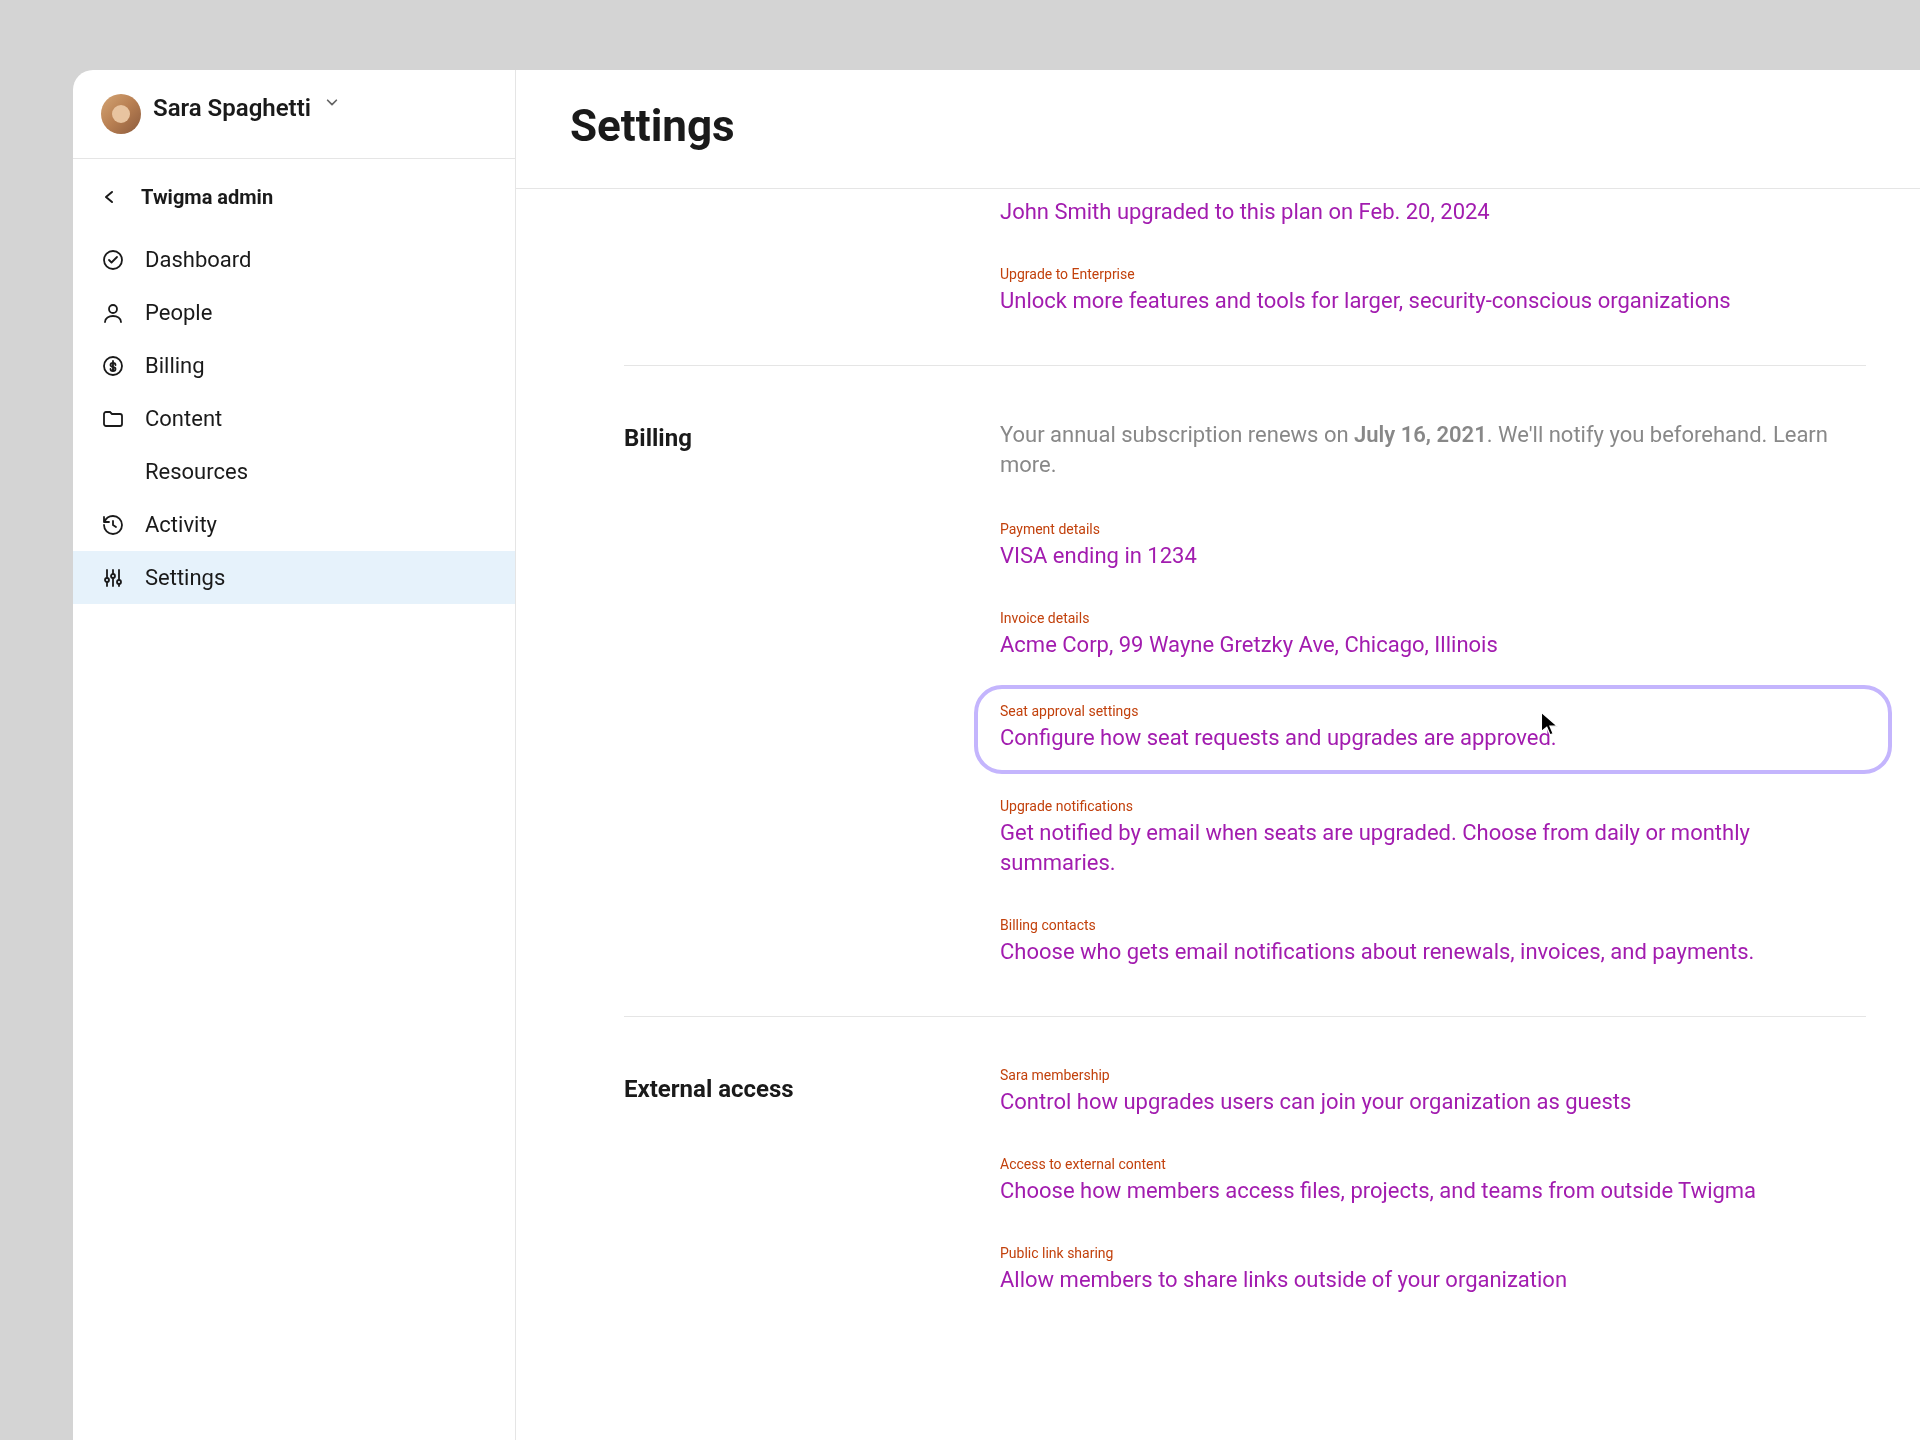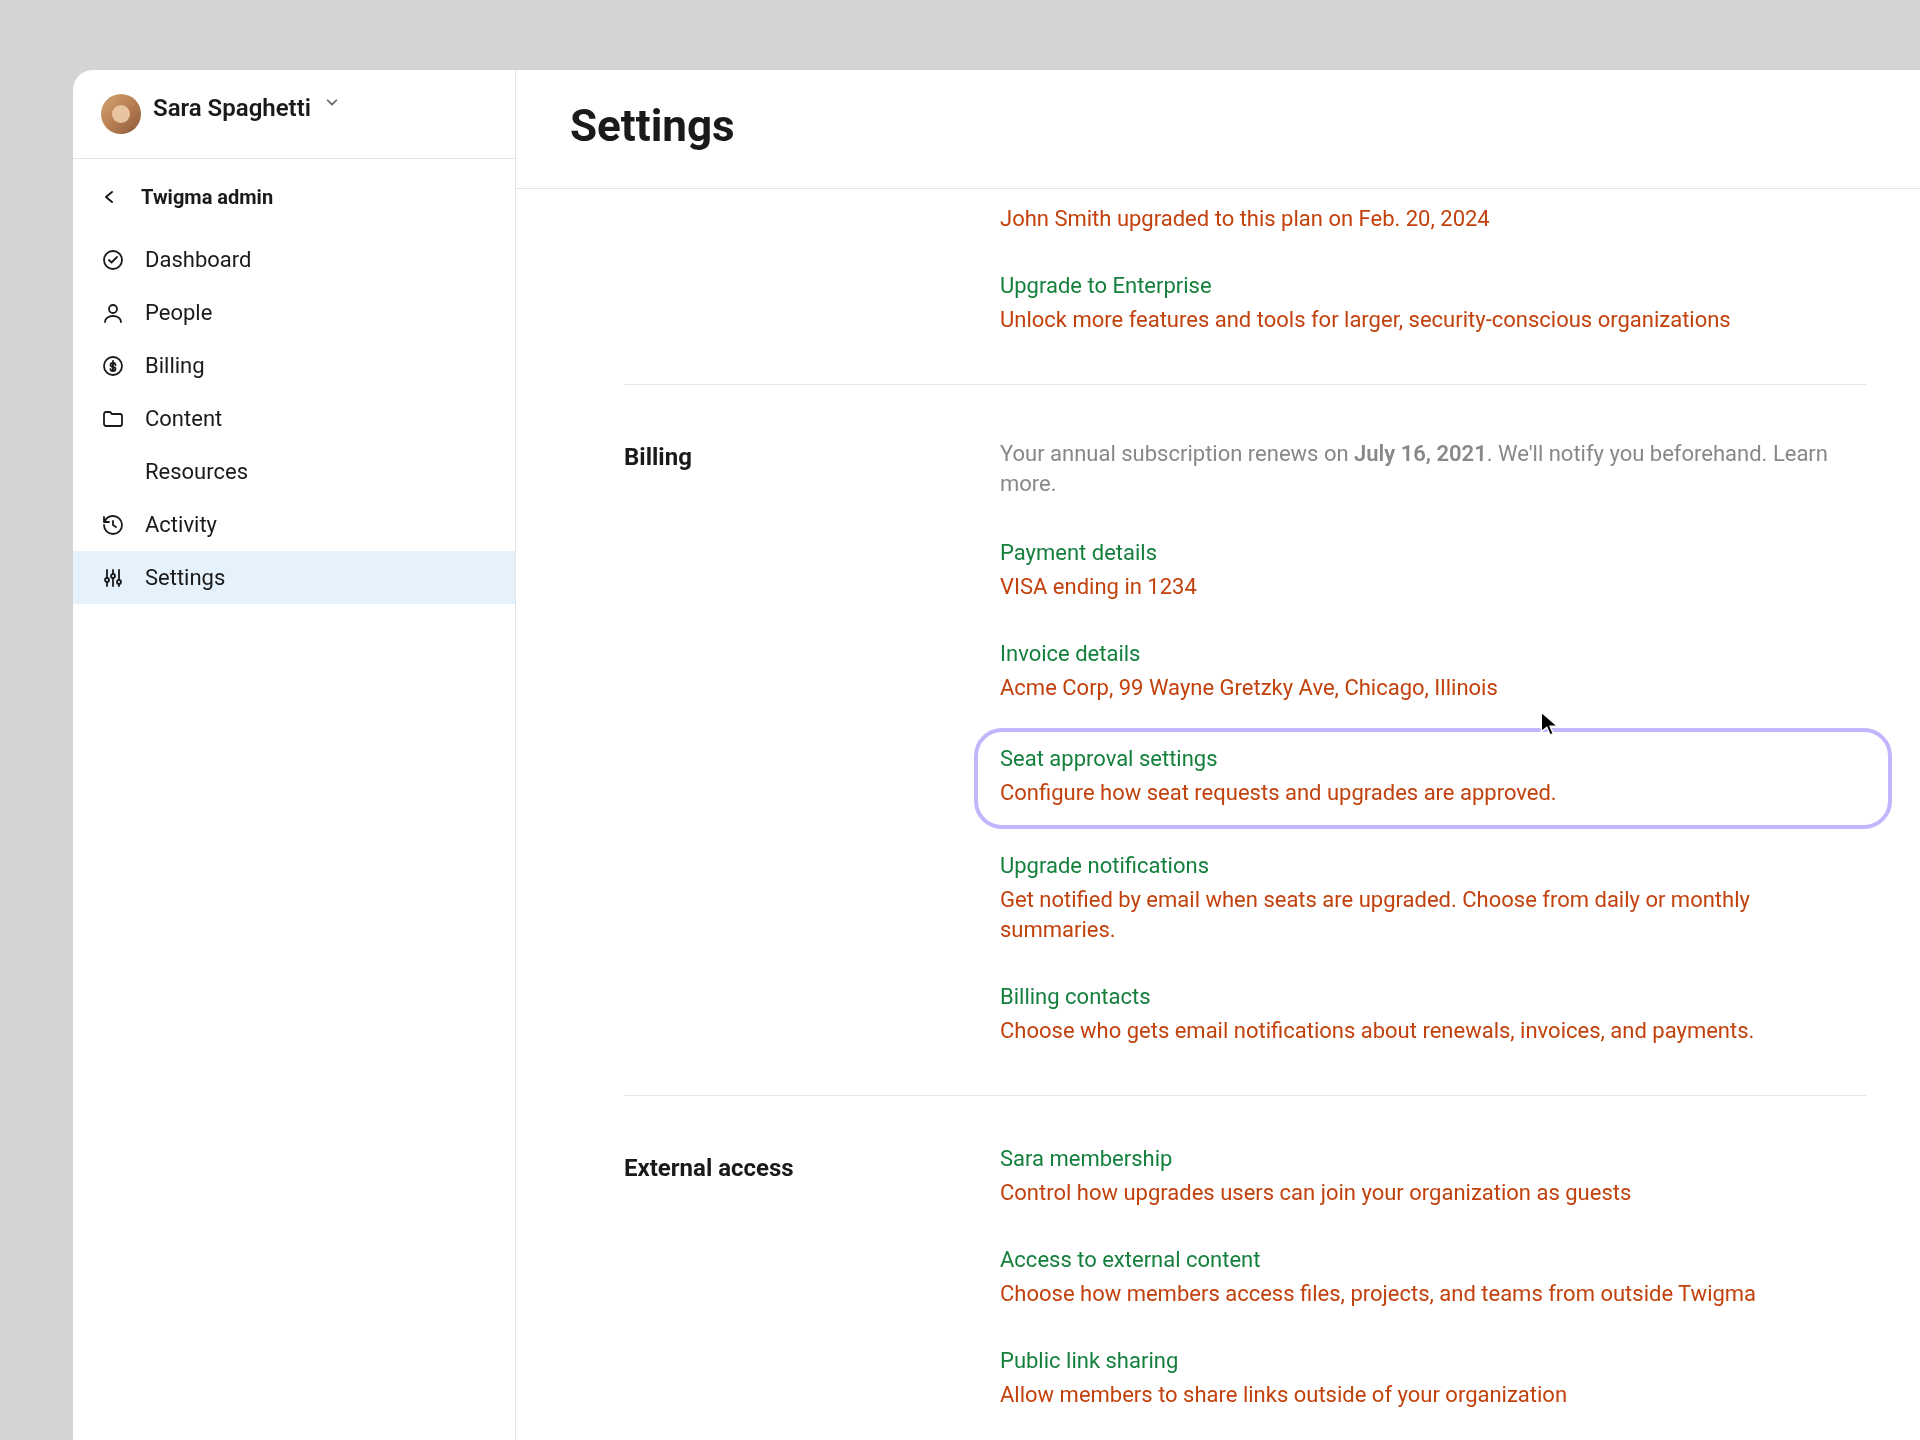--- a/index.html
+++ b/index.html
@@ -136,30 +136,29 @@
     .content {
       flex: 1;
       overflow-y: auto;
       padding: 0 54px 0 108px;
       position: relative;
     }
     .settings-row {
       padding: 18px 0 20px 0;
     }
     .settings-row-title {
-      font-size: 22px;
-      color: #15803d;
+      font-size: 14px;
+      color: #c2410c;
       font-weight: 400;
       margin-bottom: 4px;
     }
     .settings-row-desc {
       font-size: 22px;
-      color: #c2410c;
+      color: #a21caf;
       line-height: 1.4;
-      margin-top: 7px;
     }
     .section {
       display: flex;
       padding: 44px 0 28px 0;
       border-top: 1px solid #e5e5e5;
       gap: 0;
     }
     .section:first-child {
       border-top: none;
       padding-top: 0;

